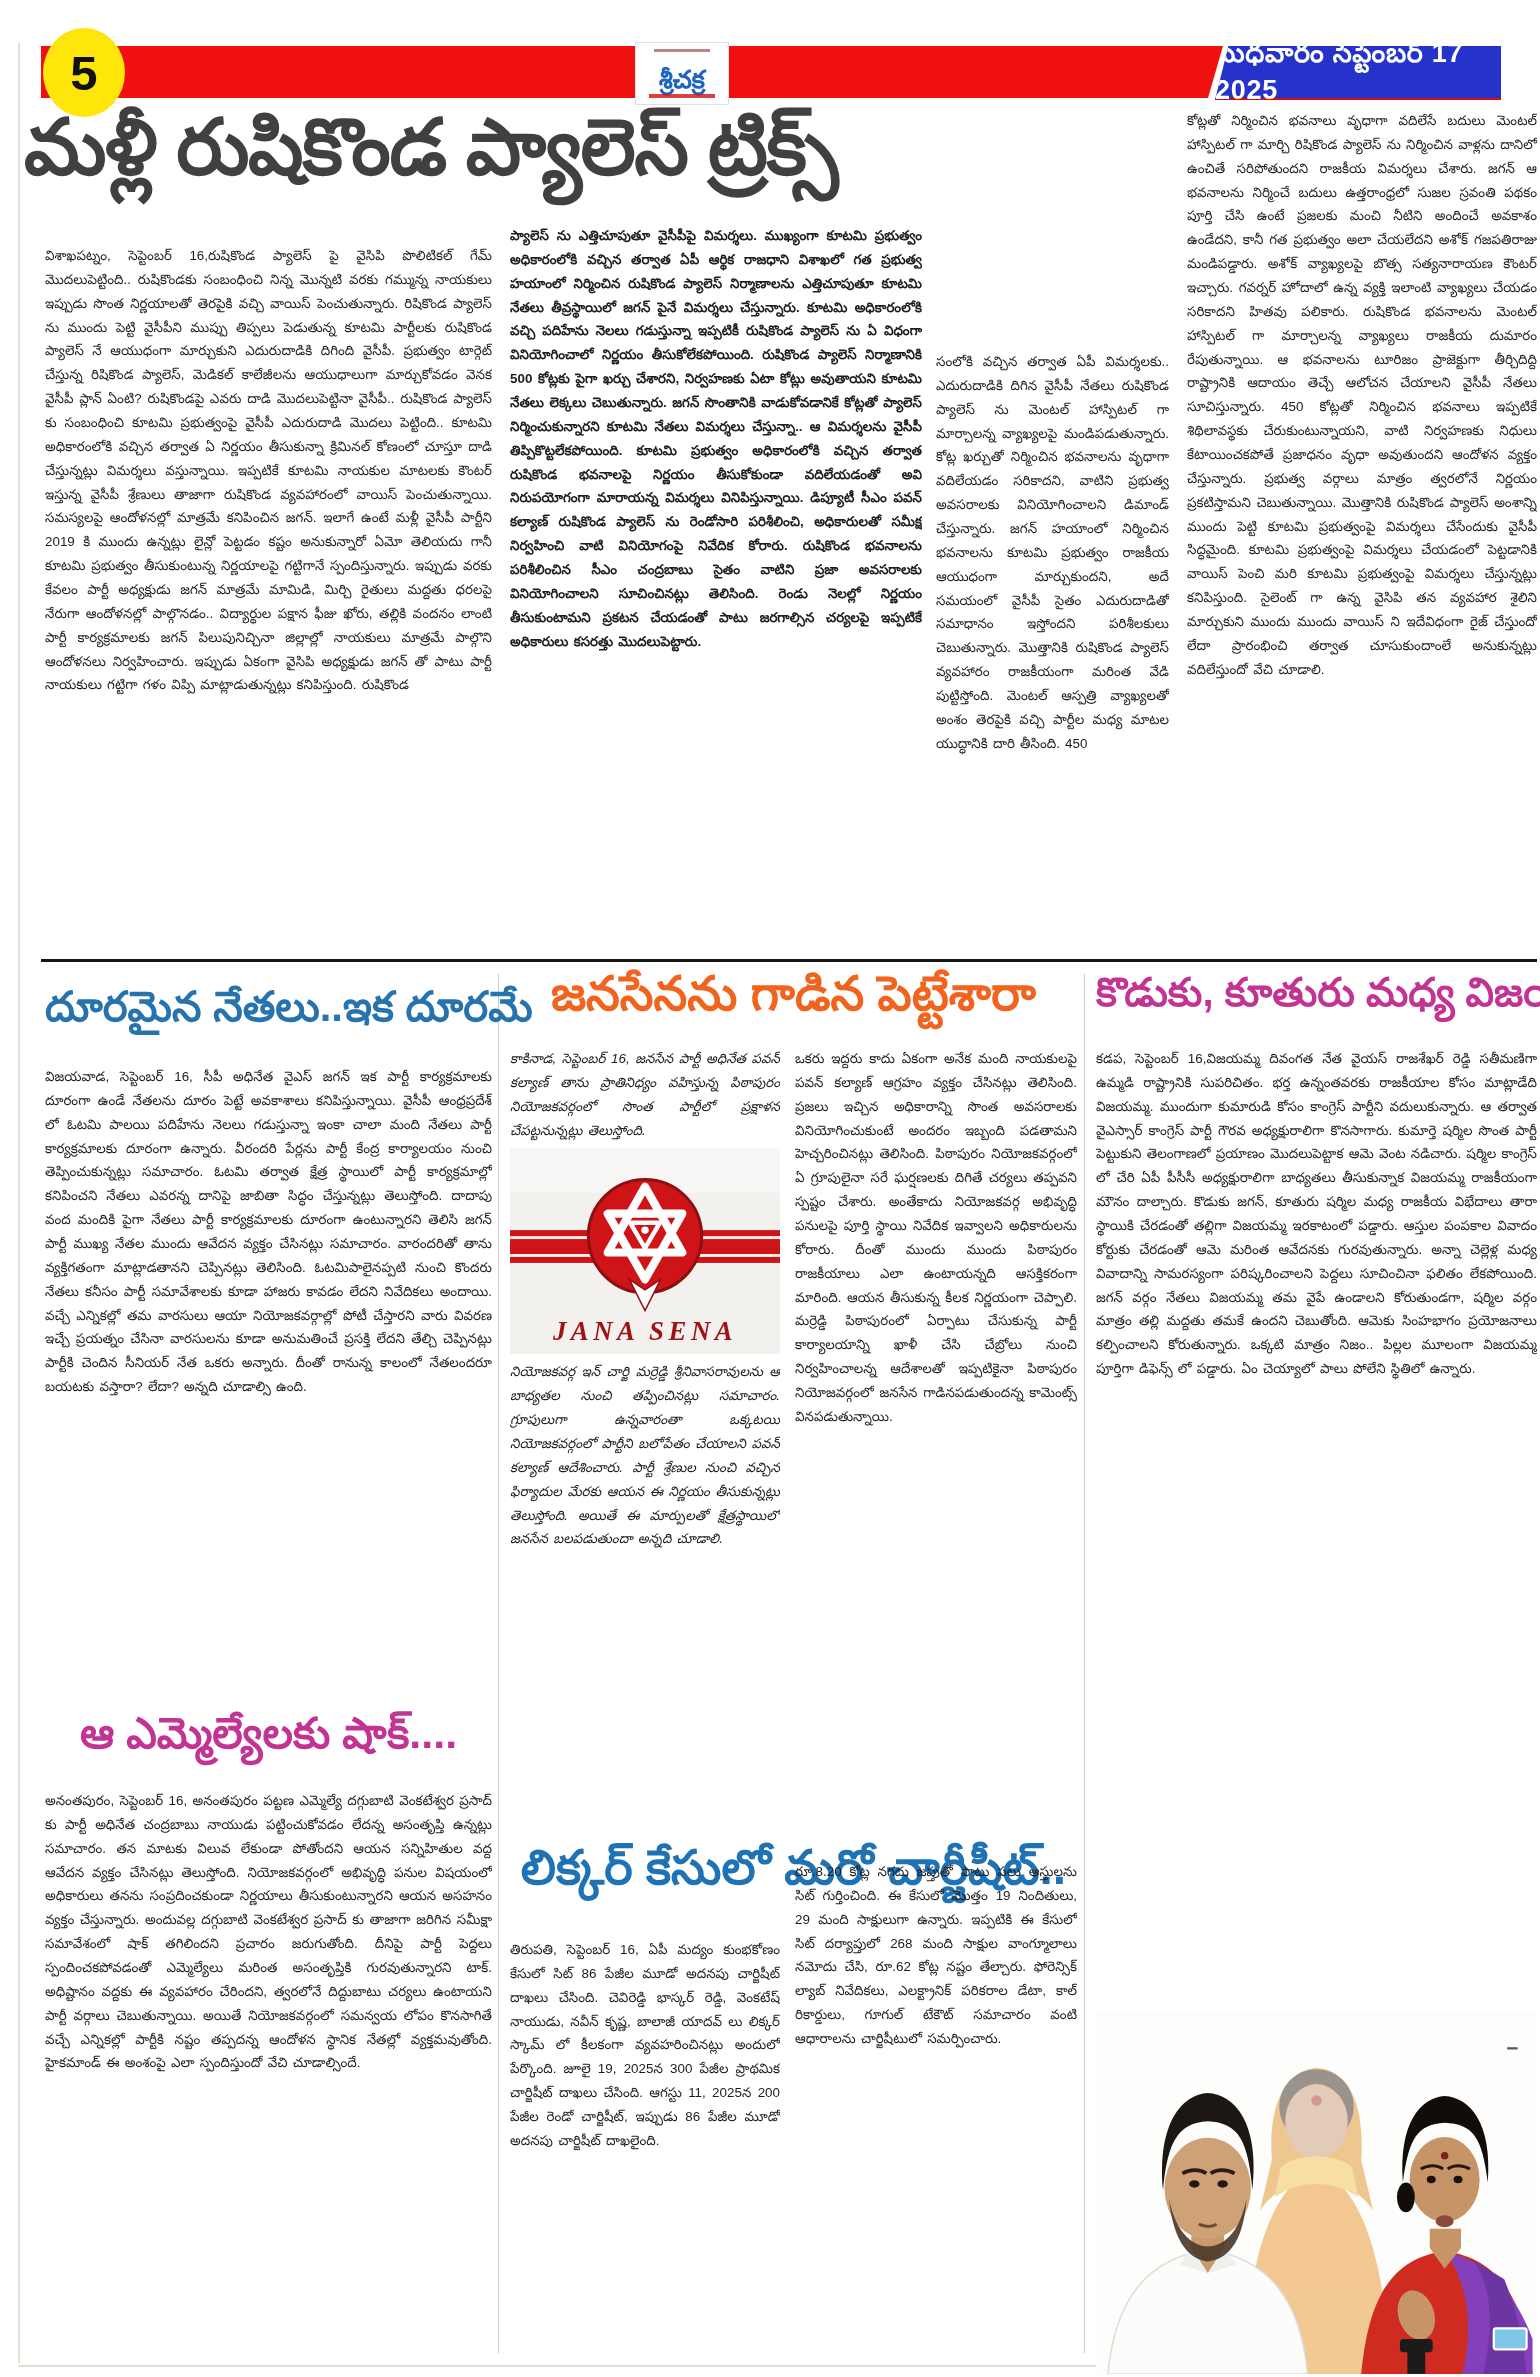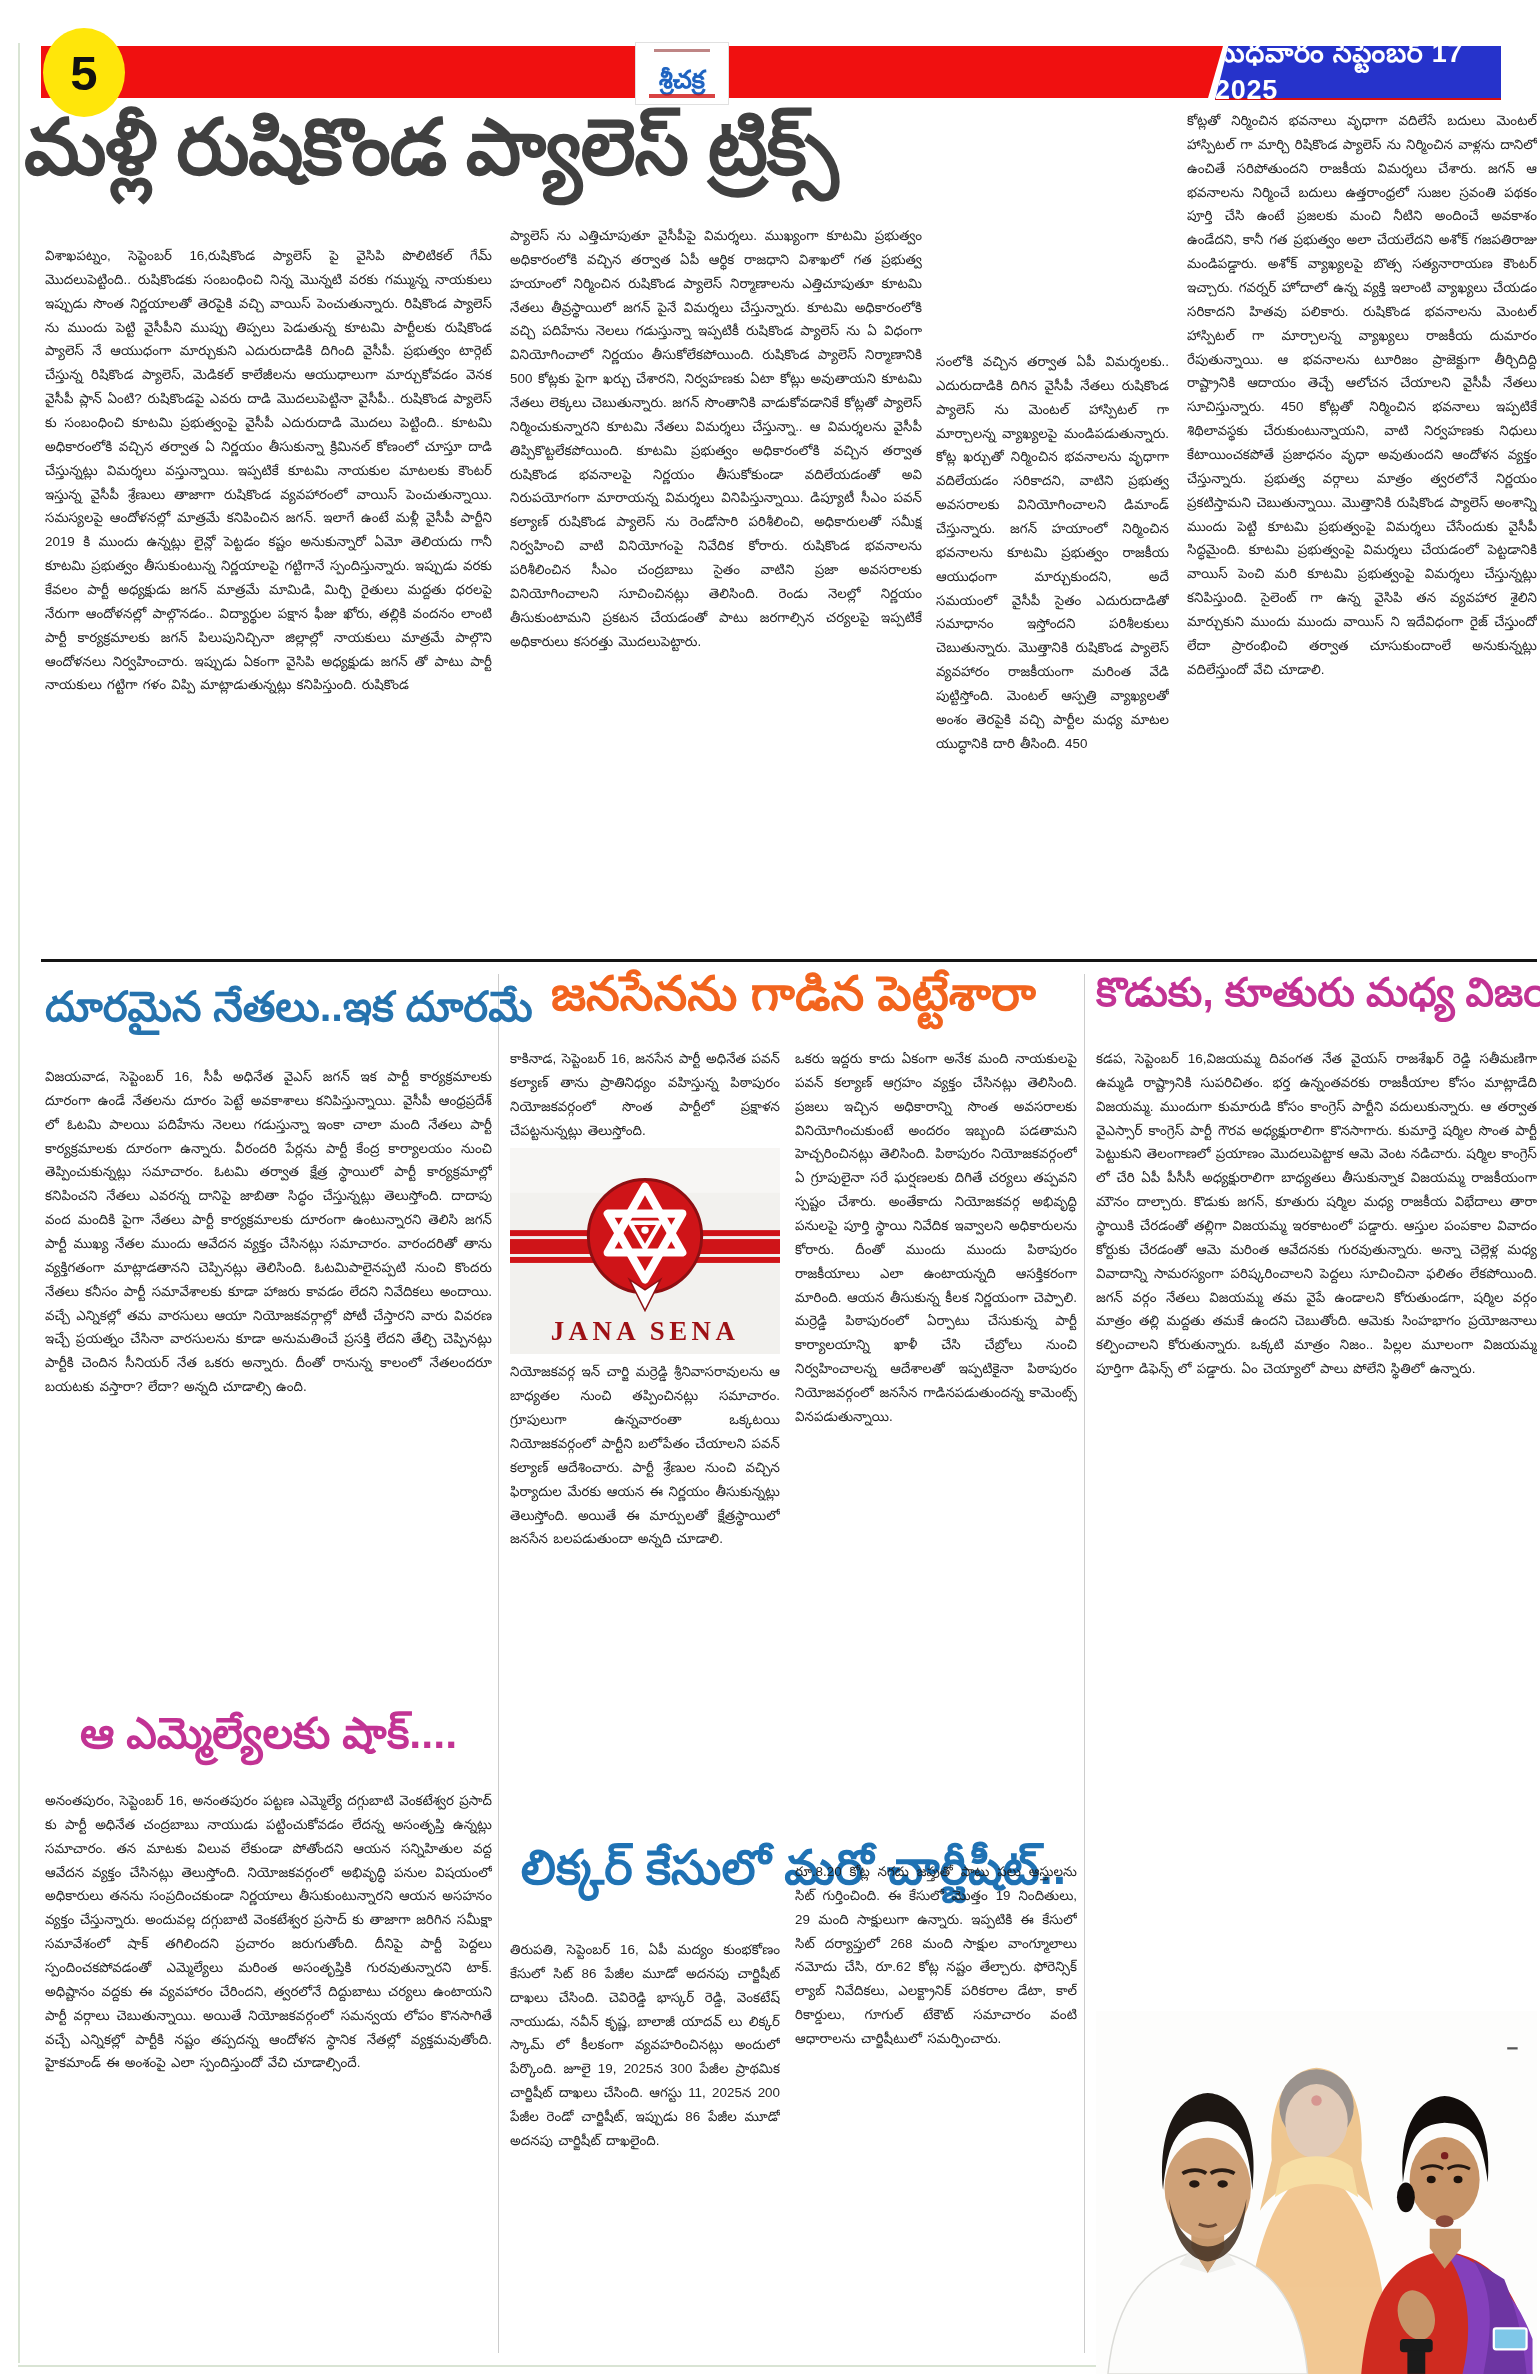--- a/index.html
+++ b/index.html
@@ -23,39 +23,39 @@
     border:0.7px solid #e0e0e0;display:flex;flex-direction:column;align-items:center;justify-content:center;gap:2.2px;}
   .masthead-strip-top{width:60%;height:3px;background:#8a2020;opacity:.55;}
   .masthead-strip-bottom{width:72%;height:3.7px;background:#d01414;opacity:.8;}
   .masthead-text{font-size:25px;font-weight:700;color:#1f63c0;line-height:1;text-shadow:0 0 0.7px #7fb2e8;margin-top:12px;}
 
   
   .lead-headline{position:absolute;left:24px;top:97px;width:992px;height:134px;
     font-size:78px;font-weight:700;color:#404040;line-height:1.3;letter-spacing:-1.5px;white-space:nowrap;}
   .body-col{position:absolute;text-align:justify;font-size:13.4px;line-height:1.78;word-spacing:1.5px;overflow:hidden;}
   .lead-col1{left:45px;top:224px;width:447px;height:734px;margin-top:20px;}
-  .lead-col2{left:510px;top:224px;width:412px;height:734px;}
+  .lead-col2{left:510px;top:224px;width:412px;height:734px;font-weight:bold;}
   .lead-col3{left:936px;top:350px;width:233px;height:605px;}
   .lead-col4{left:1187px;top:109px;width:350px;height:847px;}
 
   .divider-rule{position:absolute;left:41px;top:959px;width:1496px;height:3px;background:#141414;}
   .vline{position:absolute;width:0.7px;background:#cccccc;}
   .vline-1{left:498px;top:974px;height:1379px;}
   .vline-2{left:1084px;top:974px;height:1379px;}
 
   .section-title{position:absolute;font-weight:700;text-align:center;line-height:1.15;white-space:nowrap;}
   .title-distant{left:45px;top:983px;width:447px;font-size:42px;color:#2673ae;}
   .title-shock{left:45px;top:1709px;width:447px;font-size:43px;color:#c23394;}
   .title-janasena{left:510px;top:966px;width:567px;font-size:48px;color:#f2641e;}
   .title-liquor{left:510px;top:1840px;width:567px;font-size:48px;color:#1f72b4;}
   .title-vijayamma{left:1096px;top:969px;width:441px;font-size:40px;color:#c23394;}
 
   .body-distant{left:45px;top:1065px;width:447px;height:635px;}
   .body-shock{left:45px;top:1789px;width:447px;height:565px;}
-  .js-colA{position:absolute;left:510px;top:1047px;width:270px;height:789px;overflow:hidden;}
+  .js-colA{position:absolute;left:510px;top:1047px;width:270px;height:789px;overflow:hidden;font-style:italic;}
   .js-colA .body-frag{position:static;width:270px;}
   .js-colB{left:795px;top:1047px;width:282px;height:789px;}
   .liq-colA{left:510px;top:1938px;width:270px;height:416px;}
   .liq-colB{left:795px;top:1860px;width:282px;height:416px;}
   .body-vijayamma{left:1096px;top:1047px;width:441px;height:957px;}
 
   .body-frag{text-align:justify;font-size:13.4px;line-height:1.78;word-spacing:1.5px;overflow:hidden;}
 
   .janasena-logo{width:270px;height:206px;margin:6px 0;display:block;}
   .photo-wrap{position:absolute;left:1096px;top:2011px;width:441px;height:363px;overflow:hidden;}

